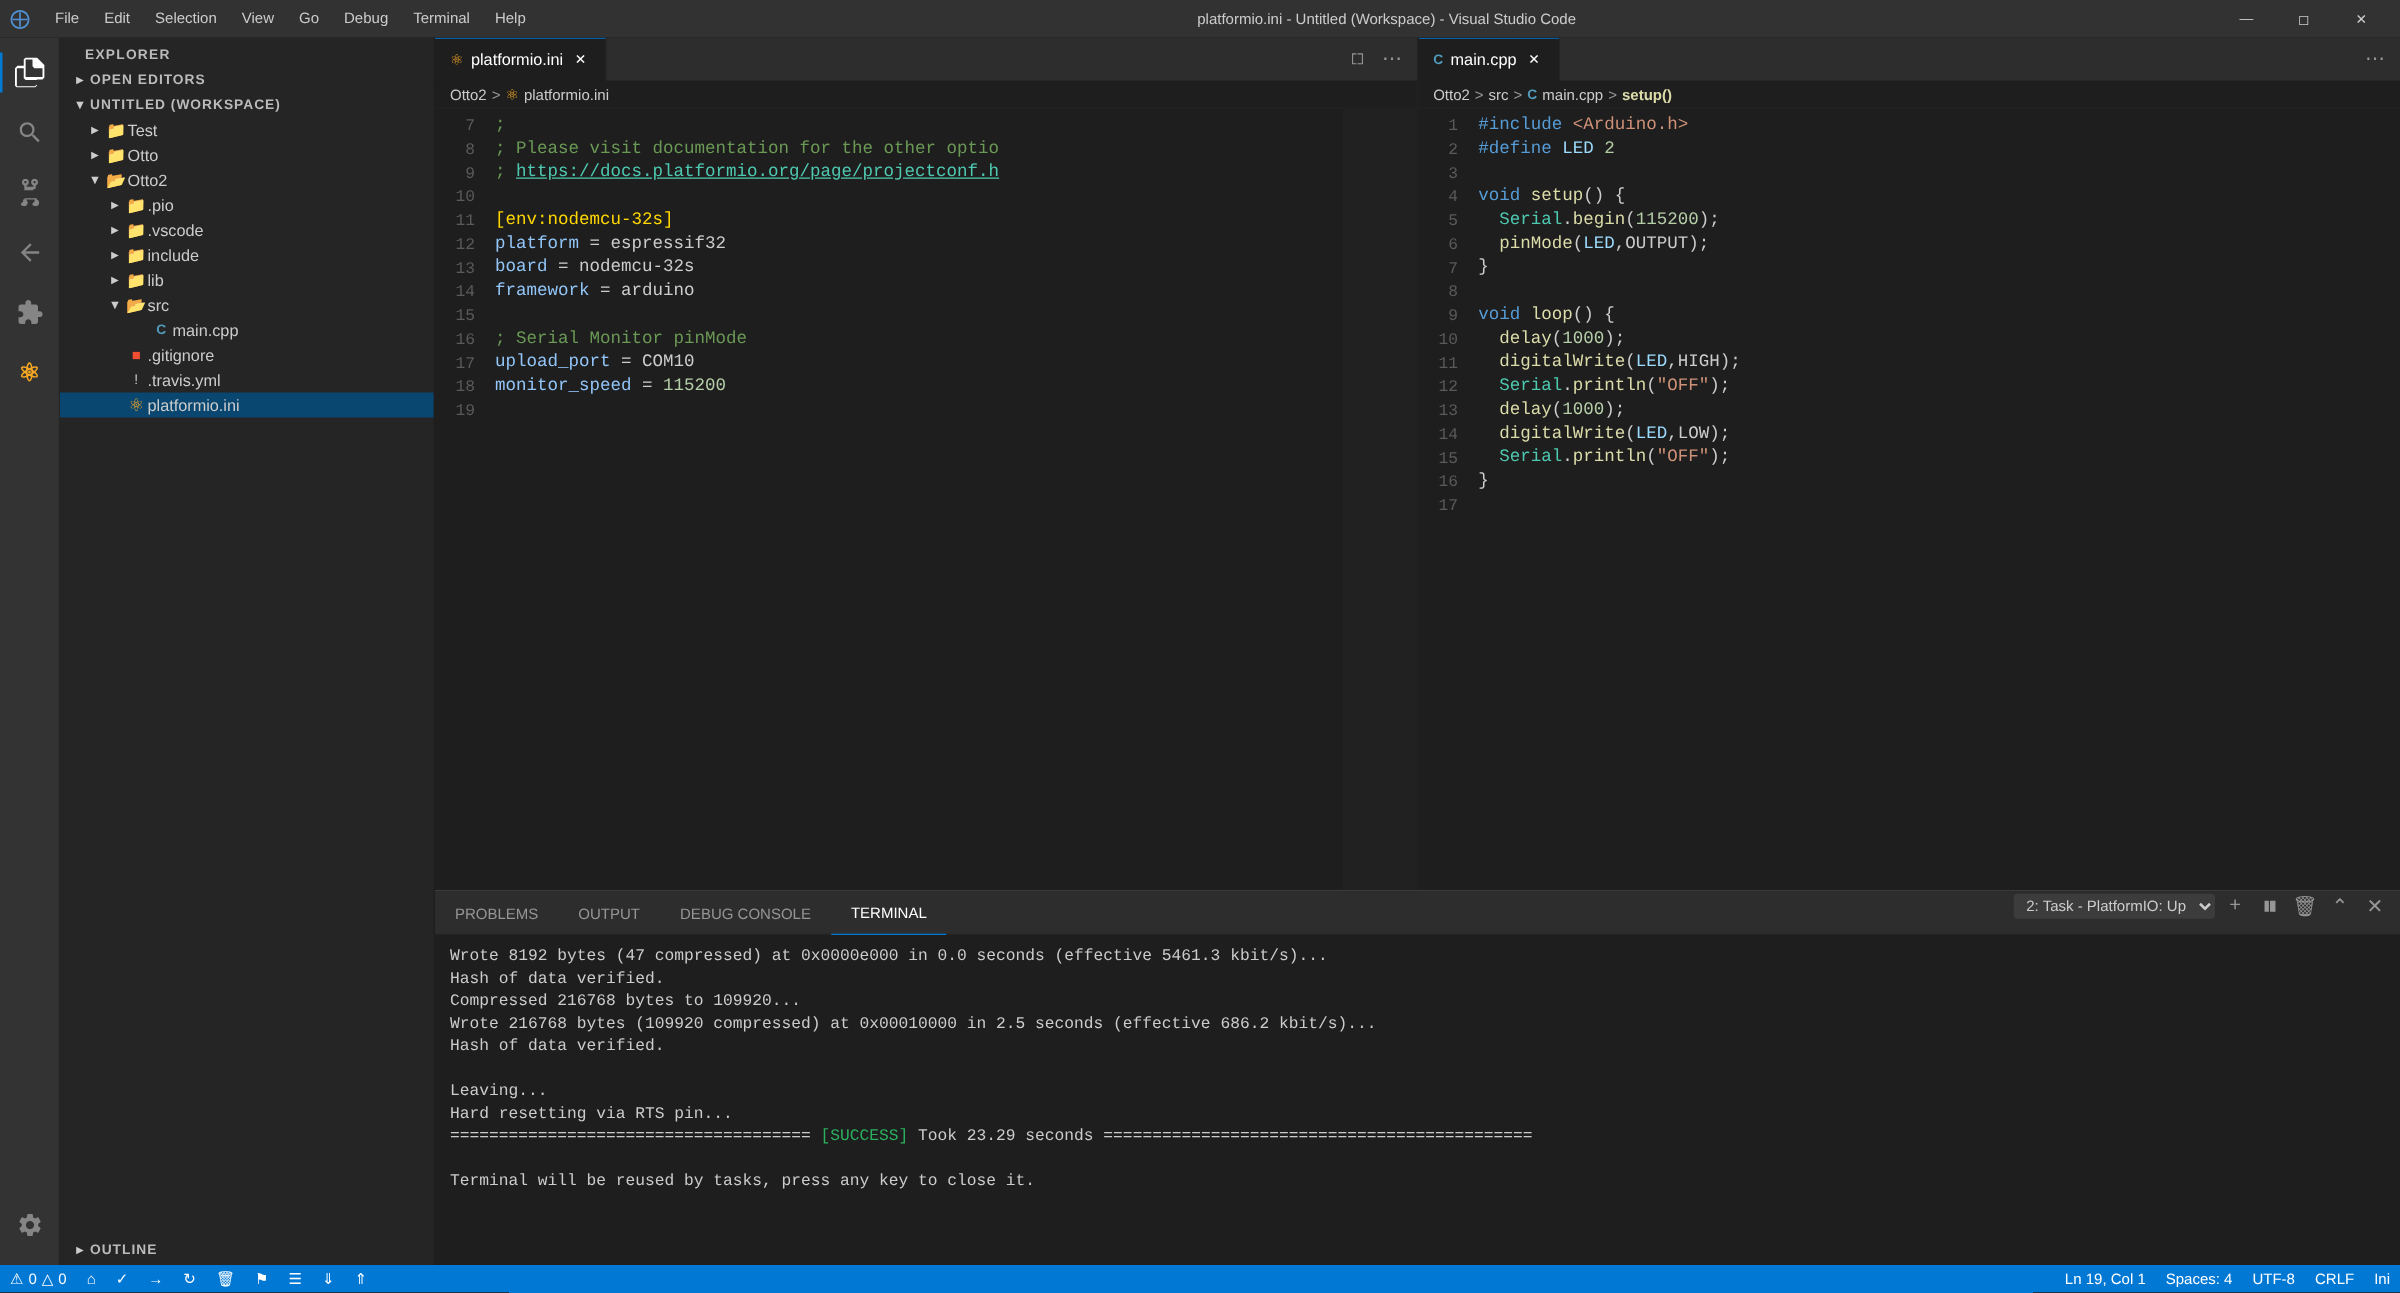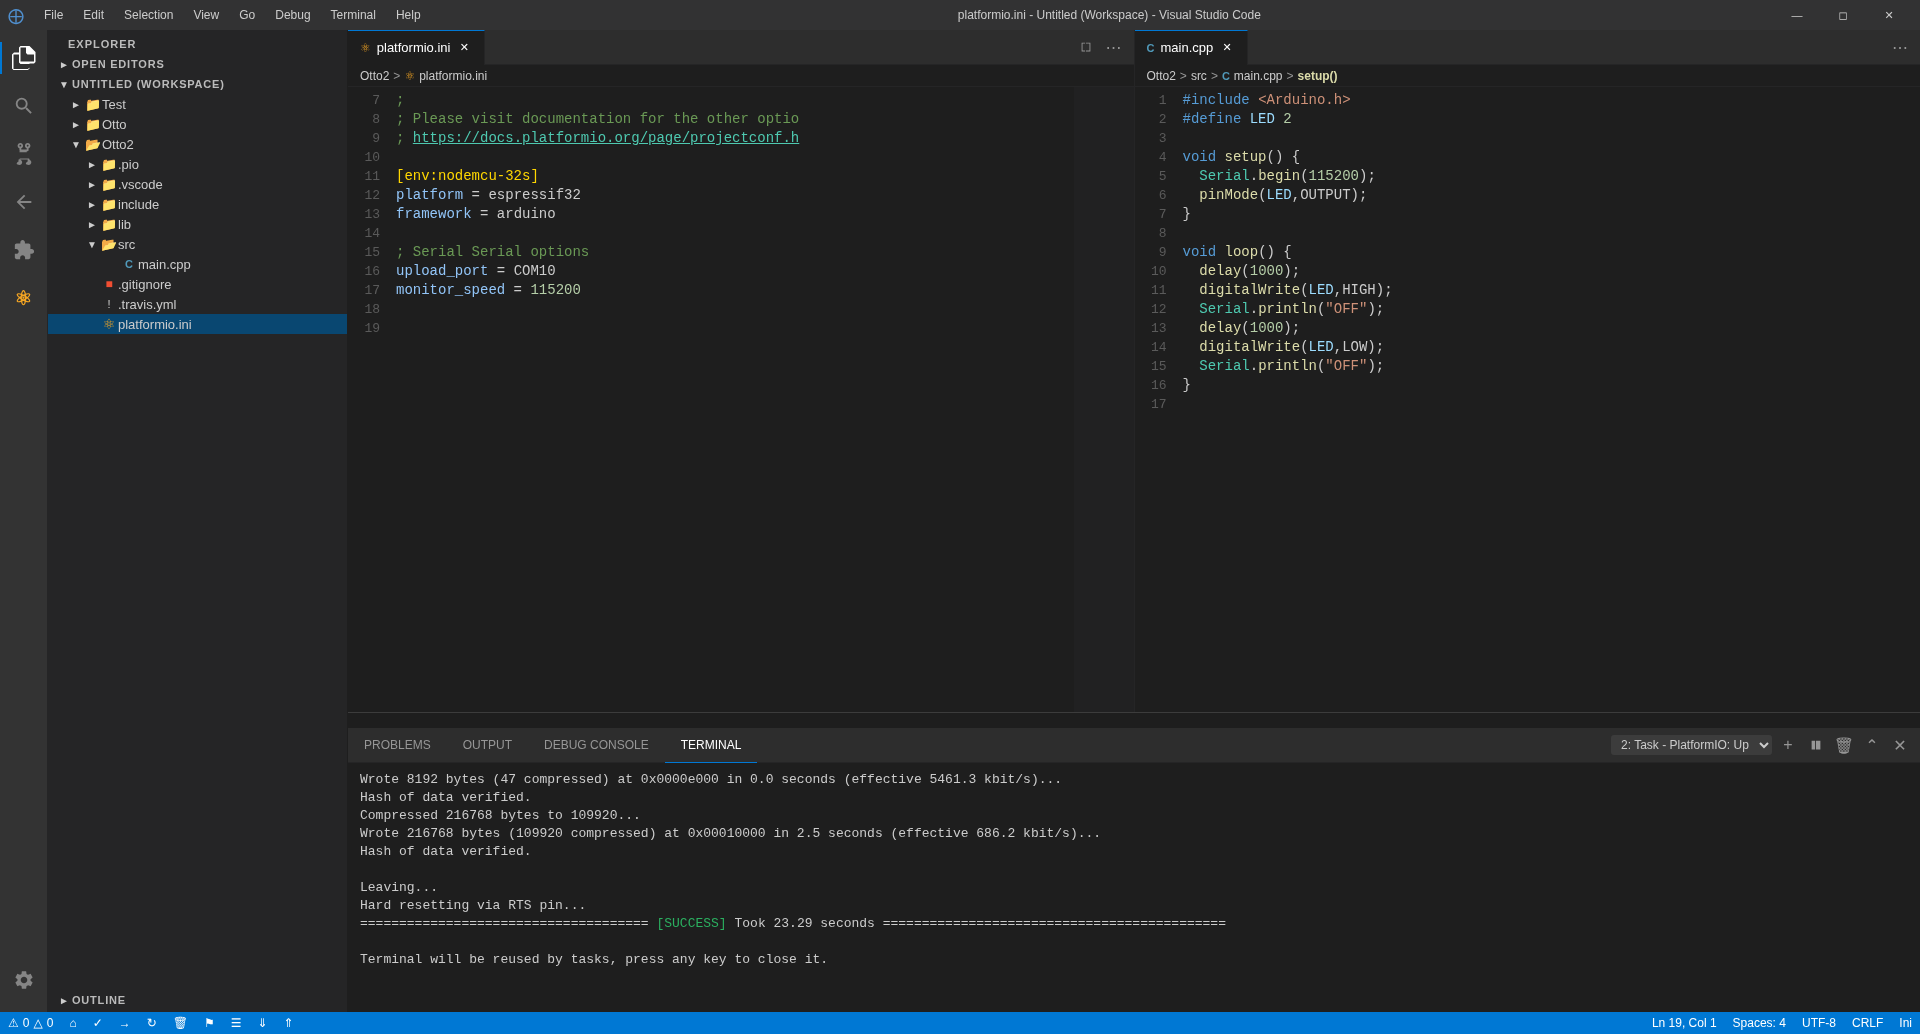--- a/index.html
+++ b/index.html
@@ -294,26 +294,25 @@
     #terminal-panel {
       background: #1e1e1e;
       border-top: 1px solid #3c3c3c;
       display: flex;
       flex-direction: column;
       height: 300px;
       flex-shrink: 0;
     }
     .panel-tabs {
       display: flex;
-      align-items: center;
+      align-items: flex-start;
       background: #2d2d2d;
       height: 35px;
       border-bottom: 1px solid #252526;
       flex-shrink: 0;
-      margin-top: 15px;
     }
     .panel-tab {
       padding: 0 16px;
       height: 35px;
       display: flex;
       align-items: center;
       font-size: 12px;
       cursor: pointer;
       color: #969696;
     }
@@ -604,23 +603,24 @@
             <span class="line-number">18</span>
             <span class="line-number">19</span>
           </div>
           <div class="code-content">
             <div class="code-line"><span class="cmt">;</span></div>
             <div class="code-line"><span class="cmt">; Please visit documentation for the other optio</span></div>
             <div class="code-line"><span class="cmt">; </span><span class="green-url">https://docs.platformio.org/page/projectconf.h</span></div>
             <div class="code-line">&nbsp;</div>
             <div class="code-line"><span class="env-bracket">[env:nodemcu-32s]</span></div>
             <div class="code-line"><span class="assign-key">platform</span><span class="plain"> = espressif32</span></div>
+            <div class="code-line"><span class="assign-key">board</span><span class="plain"> = nodemcu-32s</span></div>
             <div class="code-line"><span class="assign-key">framework</span><span class="plain"> = arduino</span></div>
             <div class="code-line">&nbsp;</div>
-            <div class="code-line"><span class="cmt">; Serial Serial options</span></div>
+            <div class="code-line"><span class="cmt">; Serial Monitor pinMode</span></div>
             <div class="code-line"><span class="assign-key">upload_port</span><span class="plain"> = COM10</span></div>
             <div class="code-line"><span class="assign-key">monitor_speed</span><span class="plain"> = </span><span class="assign-num">115200</span></div>
             <div class="code-line">&nbsp;</div>
           </div>
           <div class="minimap" style="background:#1e1e1e; width:60px; opacity:0.5; position:relative;">
 
             <div style="position:absolute;top:0;right:0;width:60px;bottom:0;background:#252526;"></div>
           </div>
         </div>
       </div>

